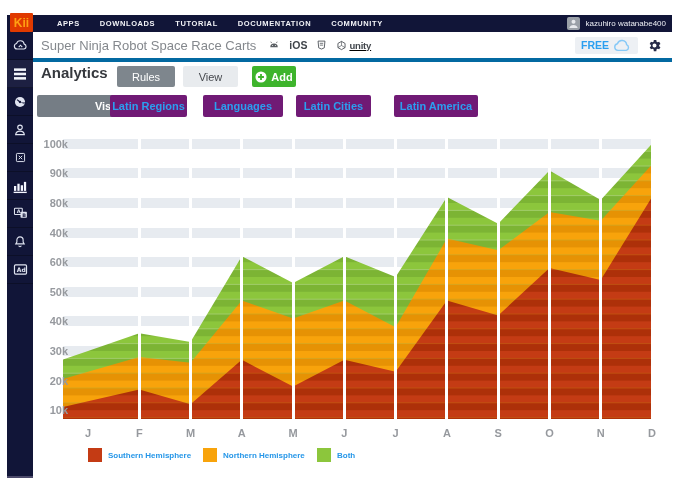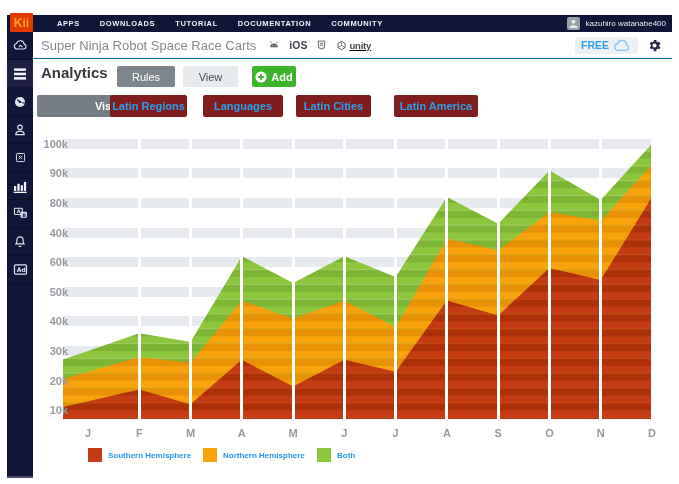--- a/index.html
+++ b/index.html
@@ -18,21 +18,21 @@
 
   
   .sidebar{left:7px;top:32px;width:26px;height:444px;background:#111538;border-bottom:2px solid #4c4a6b;
            display:flex;flex-direction:column;}
   .side-cell{height:27px;display:flex;align-items:center;justify-content:center;cursor:pointer;
              border-bottom:1px solid rgba(0,0,0,.28);}
   .side-cell.menu-cell{background:rgba(255,255,255,.05);}
   .side-cell svg{display:block;}
 
   
-  .header-row{left:33px;top:32px;width:639px;height:26px;background:#fff;border-bottom:1px solid #0369a1;
+  .header-row{left:33px;top:32px;width:639px;height:26px;background:#fff;border-bottom:4px solid #0369a1;
               display:flex;align-items:center;}
   .app-title{margin-left:8px;font-size:13px;color:#84888d;white-space:nowrap;}
   .platforms{display:flex;align-items:center;gap:9px;margin-left:12px;}
   .ios-label{font-size:10.5px;font-weight:bold;color:#3f444a;}
   .unity-wrap{display:flex;align-items:center;gap:2px;text-decoration:underline;}
   .unity-label{font-size:9.5px;font-weight:bold;color:#41464c;letter-spacing:-0.2px;}
   .header-right{position:absolute;right:10px;top:0;height:26px;display:flex;align-items:center;gap:9px;}
   .free-badge{background:#edf0f4;border-radius:2px;height:17px;display:flex;align-items:center;gap:4px;
               padding:0 6px;cursor:pointer;}
   .free-label{color:#2b9ff0;font-size:10.5px;font-weight:bold;}
@@ -40,21 +40,21 @@
   
   .page-title{left:41px;top:64px;font-size:15px;font-weight:bold;color:#36393e;}
   .btn{position:absolute;top:66px;height:21px;border-radius:2px;display:flex;align-items:center;
        justify-content:center;font-size:11px;cursor:pointer;box-sizing:border-box;}
   .btn-rules{left:117px;width:58px;background:#7e868d;color:#fff;}
   .btn-view{left:183px;width:55px;background:#e8ebee;color:#46494e;}
   .btn-add{left:252px;width:44px;background:#3eb42c;color:#fff;font-weight:bold;gap:4px;}
 
   
   .tab{position:absolute;top:95px;height:22px;border-radius:2px;display:flex;align-items:center;
-       justify-content:center;font-size:11px;font-weight:bold;cursor:pointer;background:#7f1d1d;color:#2b9ff0;}
+       justify-content:center;font-size:11px;font-weight:bold;cursor:pointer;background:#701a75;color:#2b9ff0;}
   .tab.active{background:#757d85;color:#fff;padding-left:45px;}
 
   
   .plot-bg{left:63px;top:129px;width:590px;height:290px;
     background:repeating-linear-gradient(180deg,
       rgba(0,0,0,0) 0px, rgba(0,0,0,0) 9.8px,
       #e7ebf0 9.8px, #e7ebf0 19.8px,
       rgba(0,0,0,0) 19.8px, rgba(0,0,0,0) 29.59px);}
   .areas-svg{left:63px;top:129px;}
   .vline{position:absolute;top:129px;width:3px;height:290px;background:#fff;}

